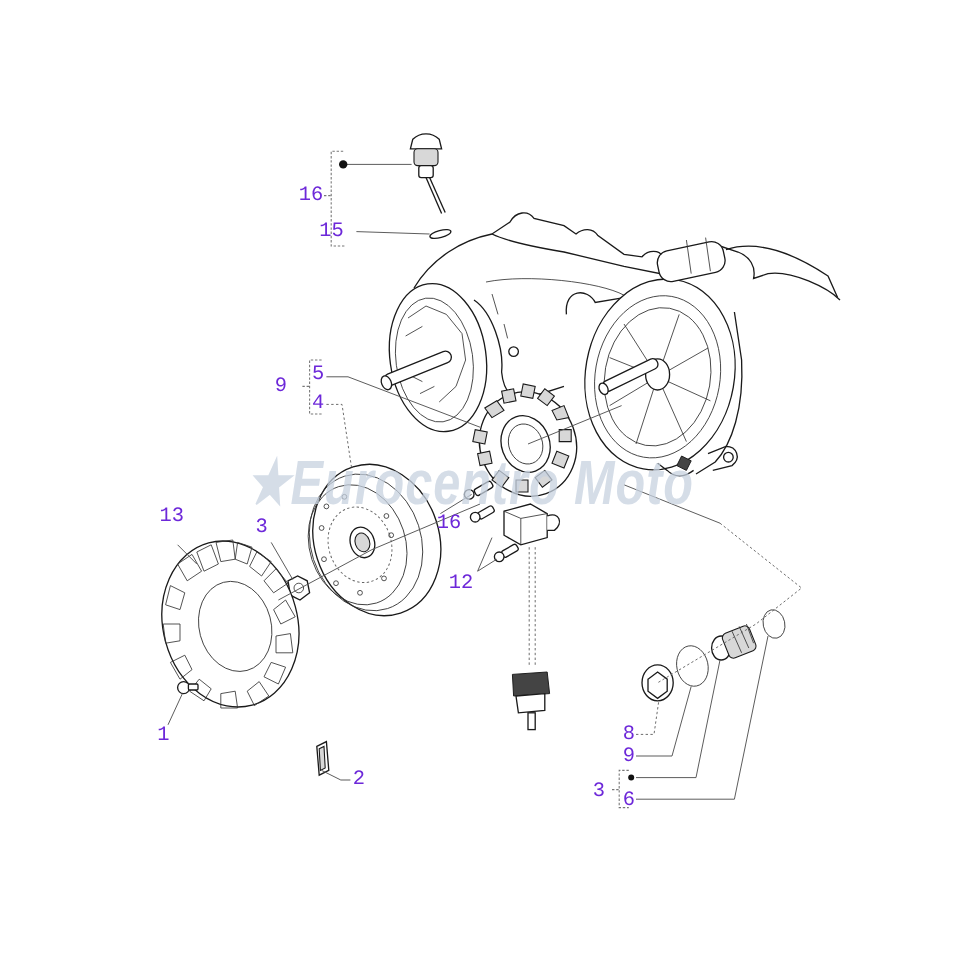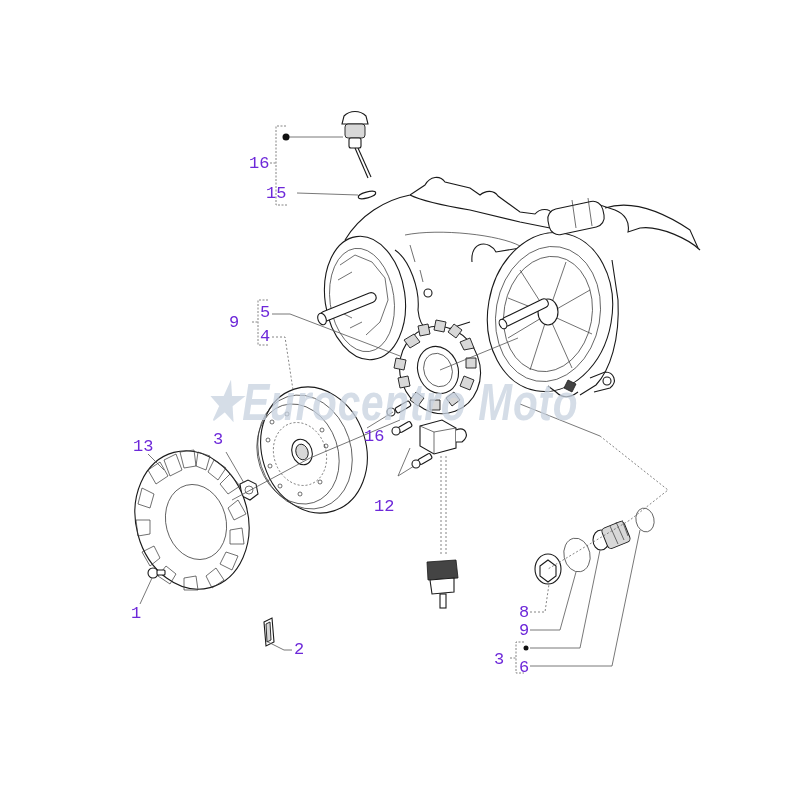--- a/index.html
+++ b/index.html
@@ -211,21 +211,21 @@
   </div>
 
   
   <span class="label" style="left:249px;top:155px;">16</span>
   <span class="label" style="left:266px;top:185px;">15</span>
   <span class="label" style="left:229px;top:314px;">9</span>
   <span class="label" style="left:260px;top:304px;">5</span>
   <span class="label" style="left:260px;top:328px;">4</span>
   <span class="label" style="left:364px;top:428px;">16</span>
   <span class="label" style="left:213px;top:431px;">3</span>
-  <span class="label" style="left:133px;top:438px;">13</span>
-  <span class="label" style="left:374px;top:498px;">12</span>
+  <span class="label" style="left:133px;top:422px;">13</span>
+  <span class="label" style="left:374px;top:478px;">12</span>
   <span class="label" style="left:131px;top:605px;">1</span>
   <span class="label" style="left:294px;top:641px;">2</span>
   <span class="label" style="left:519px;top:604px;">8</span>
   <span class="label" style="left:519px;top:622px;">9</span>
   <span class="label" style="left:494px;top:651px;">3</span>
   <span class="label" style="left:519px;top:659px;">6</span>
 </div>
 
 </body></html>

